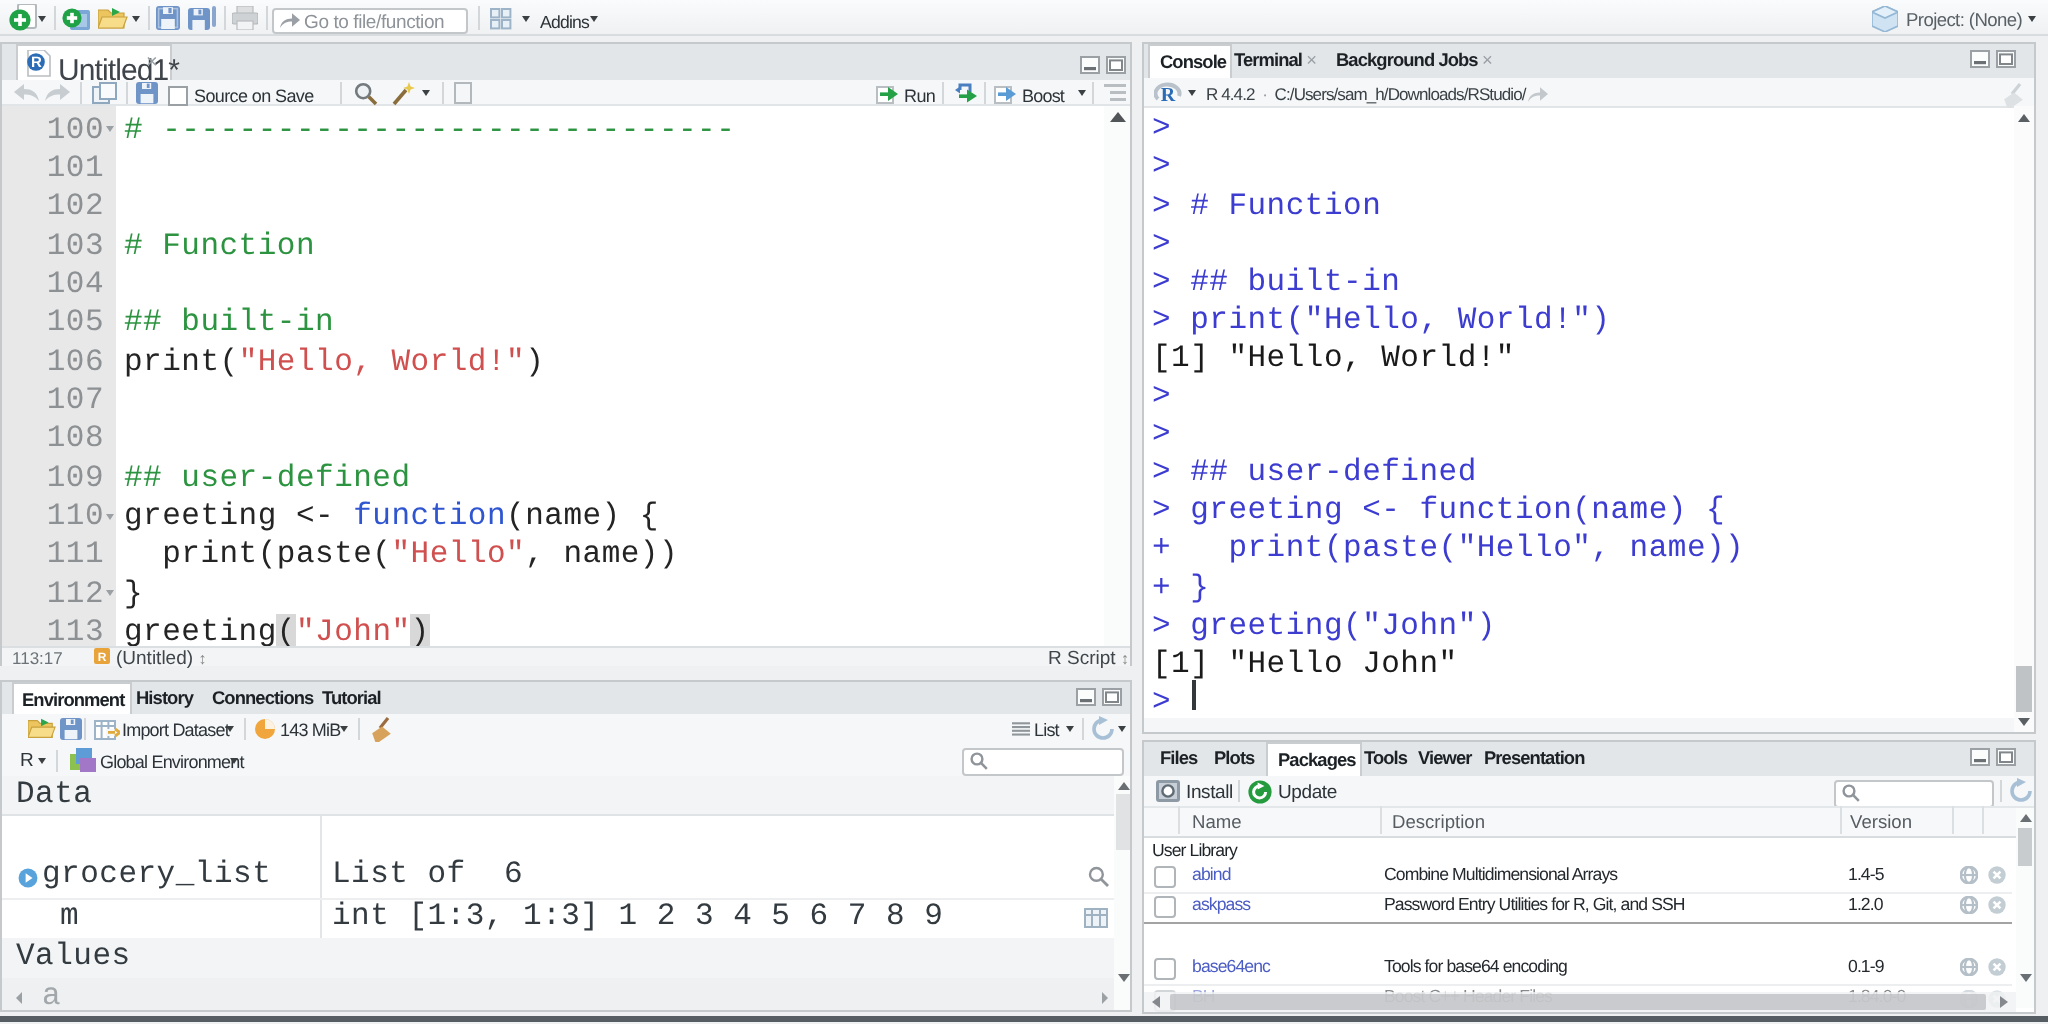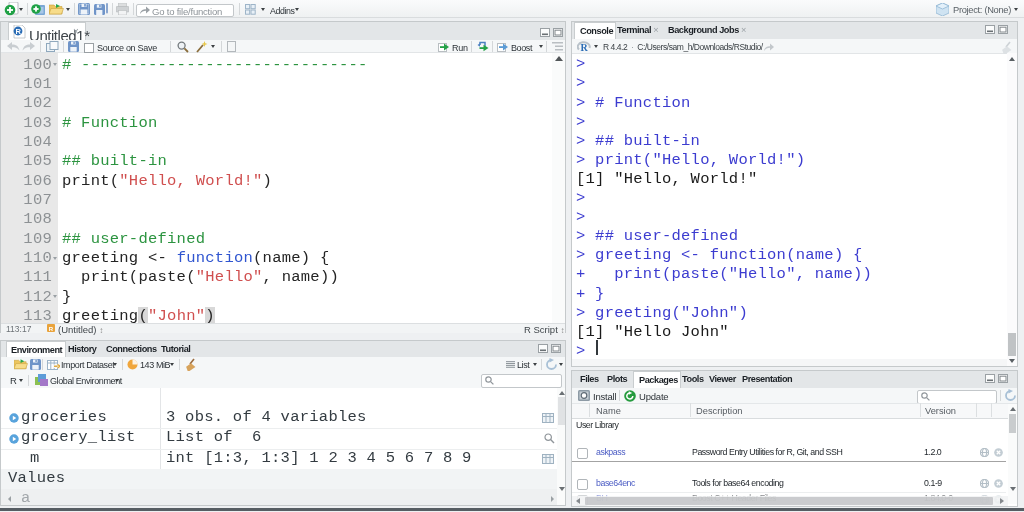--- a/index.html
+++ b/index.html
@@ -309,33 +309,21 @@
 <div class="btntext" style="left:50px;top:375.5px;font-size:9px;letter-spacing:-0.4px">Global Environment</div>
 <div class="caret" style="left:115px;top:379px"></div>
 <div class="abs" style="left:481px;top:374px;width:79px;height:12px;background:#fff;border:1px solid #c3c7ca;border-radius:2px"></div>
 <svg class="ic" style="left:485px;top:376px" width="9" height="9" viewBox="0 0 9 9">
     <circle cx="3.5" cy="3.5" r="2.7" fill="none" stroke="#8f959a" stroke-width="1.2"></circle>
     <line x1="5.6" y1="5.6" x2="8.4" y2="8.4" stroke="#8f959a" stroke-width="1.3"></line>
   </svg>
 
 <div class="abs mono" style="left:1px;top:388px;width:556px;height:117px;background:#fff;overflow:hidden;color:#333b41">
   <div class="abs" style="left:159px;top:0;width:1px;height:117px;background:#e3e5e7"></div>
-  <div class="abs" style="left:0;top:19.5px;width:556px;height:20.5px;border-bottom:1px solid #eceeef">
-    <svg class="ic" style="left:8px;top:5.5px" width="10" height="10" viewBox="0 0 11 11">
-        <circle cx="5.5" cy="5.5" r="5.2" fill="#58a3dc"></circle>
-        <path d="M4.2 2.9 L8 5.5 L4.2 8.1 Z" fill="#fff"></path>
-      </svg>
-    <span class="abs" style="left:20px;top:0px">groceries</span><span class="abs" style="left:165px;top:0px">3 obs. of 4 variables</span>
-    <svg class="ic" style="left:541px;top:5px" width="12" height="10" viewBox="0 0 12 10">
-        <rect x="0.5" y="0.5" width="11" height="9" fill="#eef3f7" stroke="#9fb2c1"></rect>
-        <line x1="0.5" y1="3.5" x2="11.5" y2="3.5" stroke="#9fb2c1"></line>
-        <line x1="4" y1="0.5" x2="4" y2="9.5" stroke="#9fb2c1"></line>
-        <line x1="8" y1="0.5" x2="8" y2="9.5" stroke="#9fb2c1"></line>
-      </svg>
-  </div>
+  <div class="abs" style="left:0;top:0;width:556px;height:19px;background:#f2f4f5;border-bottom:1px solid #e0e3e5"><span class="abs" style="left:7px;top:0px">Data</span></div>
   <div class="abs" style="left:0;top:40px;width:556px;height:20.5px;border-bottom:1px solid #eceeef">
     <svg class="ic" style="left:8px;top:5.5px" width="10" height="10" viewBox="0 0 11 11">
         <circle cx="5.5" cy="5.5" r="5.2" fill="#58a3dc"></circle>
         <path d="M4.2 2.9 L8 5.5 L4.2 8.1 Z" fill="#fff"></path>
       </svg>
     <span class="abs" style="left:20px;top:0px">grocery_list</span><span class="abs" style="left:165px;top:0px">List of  6</span>
     <svg class="ic" style="left:543px;top:5px" width="11" height="11" viewBox="0 0 11 11">
         <circle cx="4.2" cy="4.2" r="3.2" fill="none" stroke="#8f959a" stroke-width="1.2"></circle>
         <line x1="6.6" y1="6.6" x2="10" y2="10" stroke="#8f959a" stroke-width="1.4"></line>
       </svg>
@@ -469,20 +457,35 @@
 <div class="abs" style="left:690px;top:403px;width:1px;height:14px;background:#dcdfe1"></div>
 <div class="abs" style="left:920px;top:403px;width:1px;height:14px;background:#dcdfe1"></div>
 <div class="abs" style="left:976px;top:403px;width:1px;height:14px;background:#dcdfe1"></div>
 <div class="abs" style="left:991px;top:403px;width:1px;height:14px;background:#dcdfe1"></div>
 <div class="abs" style="left:596px;top:406px;font-size:9.3px;color:#565c62">Name</div>
 <div class="abs" style="left:696px;top:406px;font-size:9.3px;color:#565c62">Description</div>
 <div class="abs" style="left:925px;top:406px;font-size:9.3px;color:#565c62">Version</div>
 
 <div class="abs" style="left:572px;top:418px;width:434px;height:88px;overflow:hidden;font-size:8.8px;letter-spacing:-0.45px">
   <div class="abs" style="left:4px;top:2px;font-weight:normal;color:#1f2428">User Library</div>
+  <div class="abs" style="left:0;top:12.5px;width:434px;height:15.4px;border-bottom:1px solid #eceeef">
+    <span class="abs" style="left:5px;top:2.5px;width:9px;height:9px;border:1px solid #b0b5b9;border-radius:2px;background:#fff"></span>
+    <span class="abs" style="left:24px;top:1px;color:#4b5cc4">abind</span>
+      <span class="abs" style="left:120px;top:1px;color:#24292e">Combine Multidimensional Arrays</span>
+      <span class="abs" style="left:352px;top:1px;color:#24292e">1.4-5</span>
+    <svg class="ic" style="left:408px;top:2.5px" width="9" height="9" viewBox="0 0 11 11">
+        <circle cx="5.5" cy="5.5" r="5" fill="none" stroke="#b4bfc7" stroke-width="1.6"></circle>
+        <line x1="0.5" y1="5.5" x2="10.5" y2="5.5" stroke="#b4bfc7" stroke-width="1.3"></line>
+        <ellipse cx="5.5" cy="5.5" rx="2.5" ry="5" fill="none" stroke="#b4bfc7" stroke-width="1.3"></ellipse>
+      </svg>
+    <svg class="ic" style="left:422px;top:2.5px" width="9" height="9" viewBox="0 0 11 11">
+        <circle cx="5.5" cy="5.5" r="5.3" fill="#c3cdd4"></circle>
+        <path d="M3.4 3.4 L7.6 7.6 M7.6 3.4 L3.4 7.6" stroke="#fff" stroke-width="1.6"></path>
+      </svg>
+  </div>
   <div class="abs" style="left:0;top:27.9px;width:434px;height:15.4px;border-bottom:1px solid #a3a3a3">
     <span class="abs" style="left:5px;top:2.5px;width:9px;height:9px;border:1px solid #b0b5b9;border-radius:2px;background:#fff"></span>
     <span class="abs" style="left:24px;top:1px;color:#4b5cc4">askpass</span>
       <span class="abs" style="left:120px;top:1px;color:#24292e">Password Entry Utilities for R, Git, and SSH</span>
       <span class="abs" style="left:352px;top:1px;color:#24292e">1.2.0</span>
     <svg class="ic" style="left:408px;top:2.5px" width="9" height="9" viewBox="0 0 11 11">
         <circle cx="5.5" cy="5.5" r="5" fill="none" stroke="#b4bfc7" stroke-width="1.6"></circle>
         <line x1="0.5" y1="5.5" x2="10.5" y2="5.5" stroke="#b4bfc7" stroke-width="1.3"></line>
         <ellipse cx="5.5" cy="5.5" rx="2.5" ry="5" fill="none" stroke="#b4bfc7" stroke-width="1.3"></ellipse>
       </svg>

